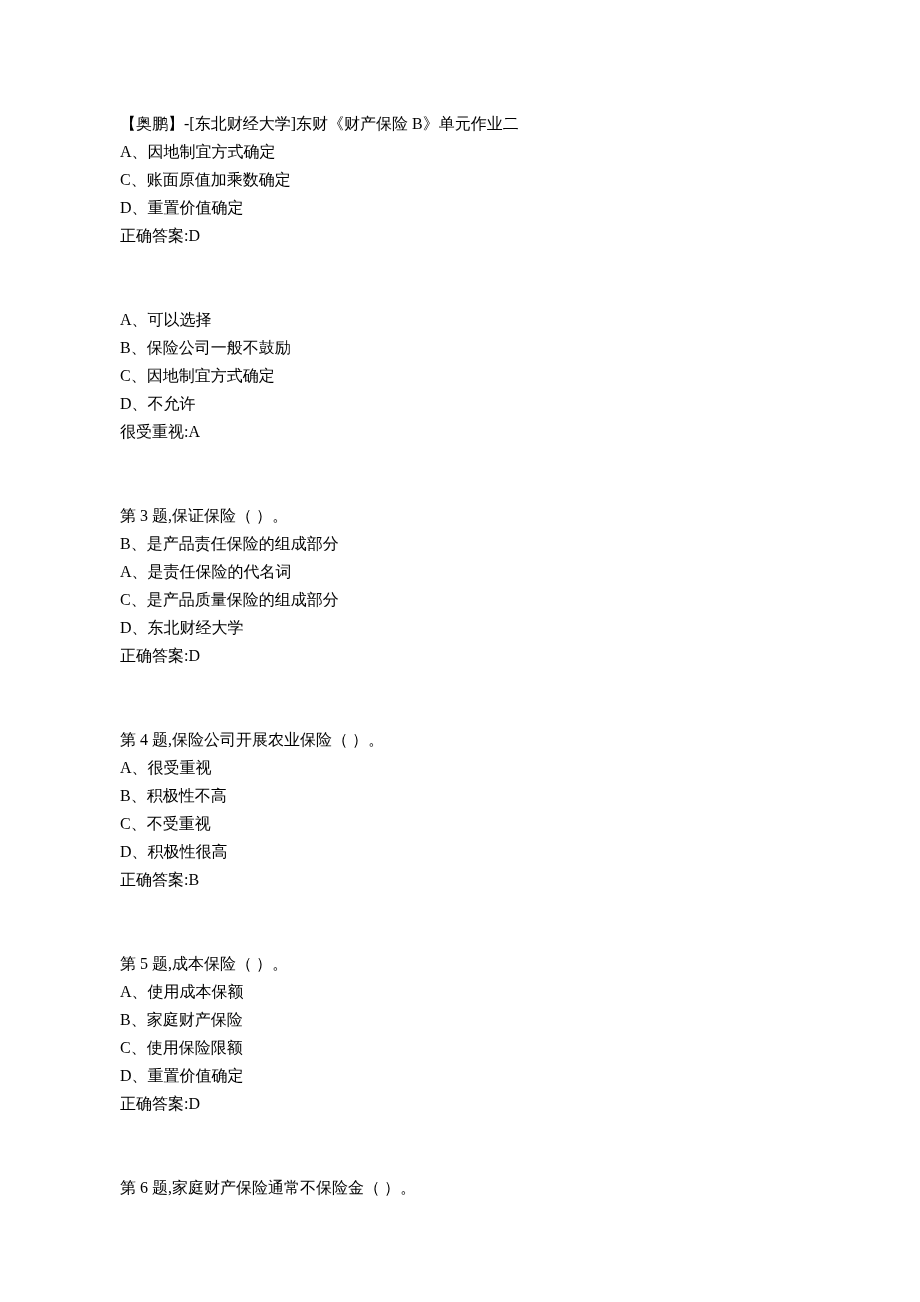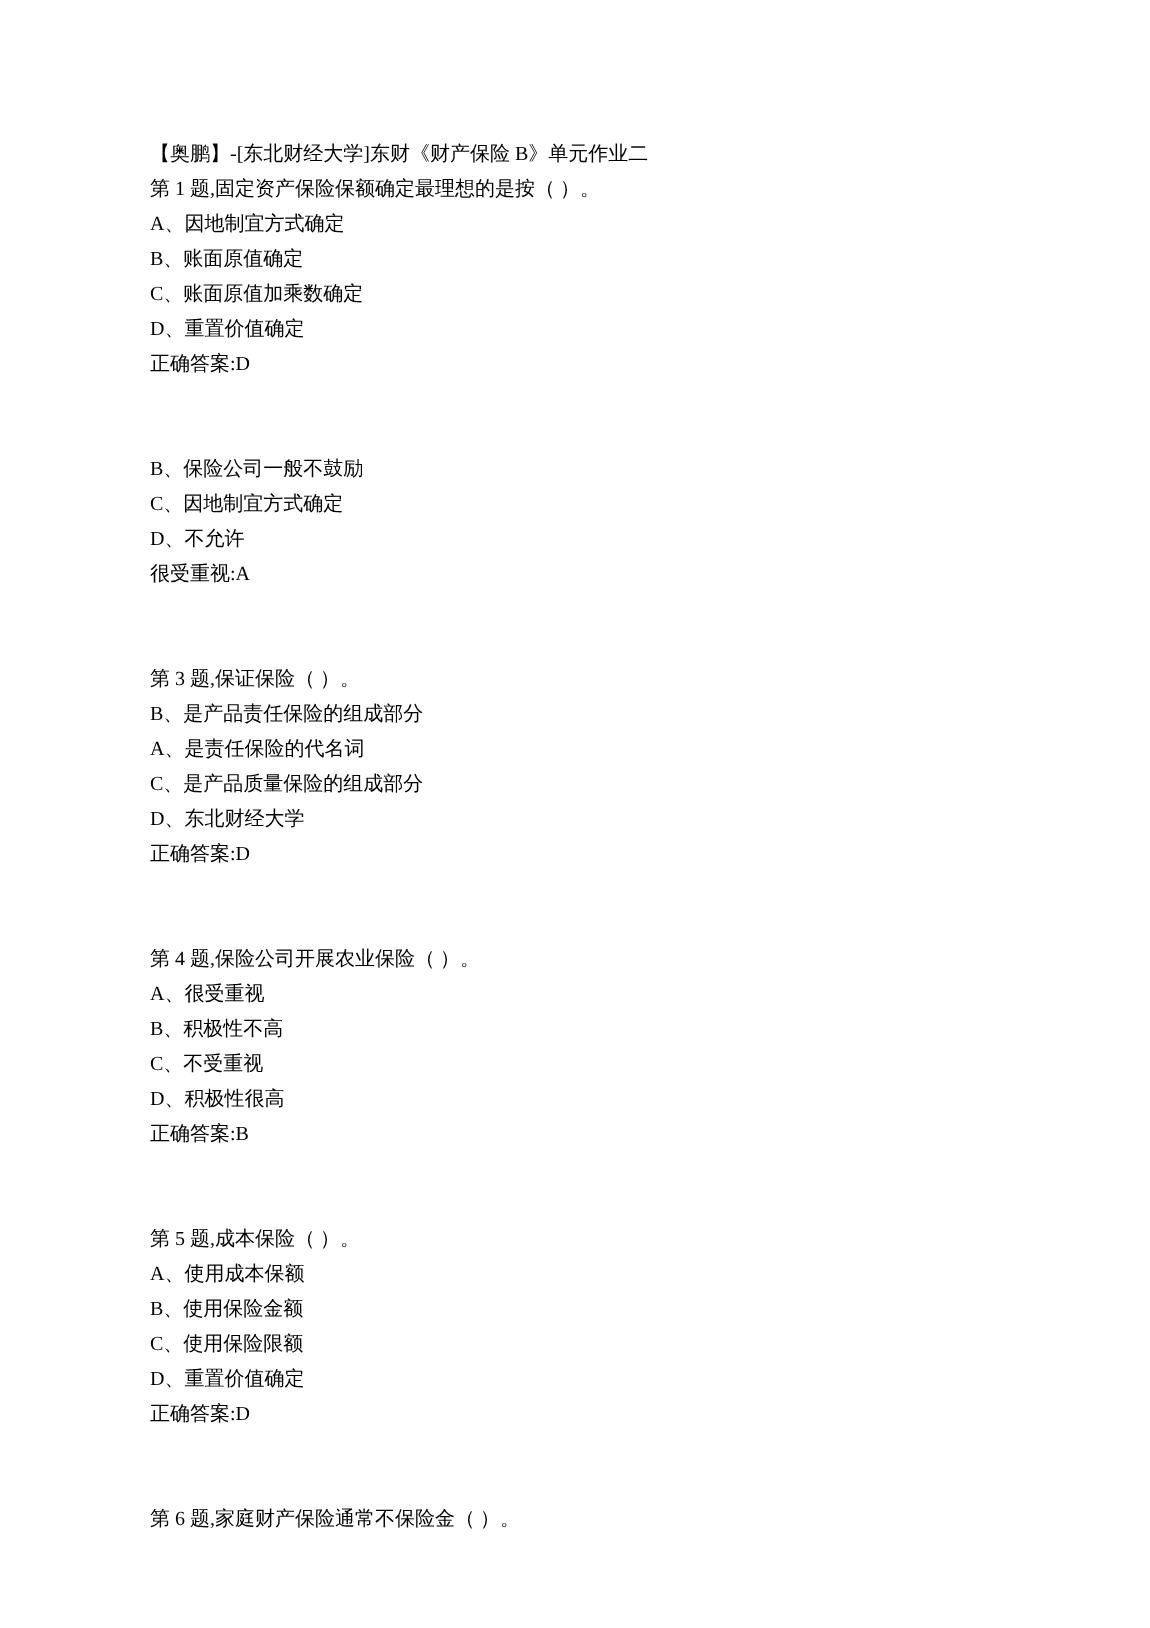--- a/index.html
+++ b/index.html
@@ -19,28 +19,27 @@
     .spacer {
       height: 1.75em;
     }
   </style>
 </head>
 <body>
 
 <div>
   <div class="line">【奥鹏】-[东北财经大学]东财《财产保险 B》单元作业二</div>
   <div id="questions">
-      <div class="line">第 1 题,固定资产保险保额确定最理想的是按（ ）。</div>
       <div class="line">A、因地制宜方式确定</div>
-      <div class="line">B、账面原值确定</div>
       <div class="line">C、账面原值加乘数确定</div>
       <div class="line">D、重置价值确定</div>
       <div class="line">正确答案:D</div>
       <div class="spacer"></div>
       <div class="spacer"></div>
+      <div class="line">A、可以选择</div>
       <div class="line">B、保险公司一般不鼓励</div>
       <div class="line">C、因地制宜方式确定</div>
       <div class="line">D、不允许</div>
       <div class="line">很受重视:A</div>
       <div class="spacer"></div>
       <div class="spacer"></div>
       <div class="line">第 3 题,保证保险（ ）。</div>
       <div class="line">B、是产品责任保险的组成部分</div>
       <div class="line">A、是责任保险的代名词</div>
       <div class="line">C、是产品质量保险的组成部分</div>
@@ -51,21 +50,21 @@
       <div class="line">第 4 题,保险公司开展农业保险（ ）。</div>
       <div class="line">A、很受重视</div>
       <div class="line">B、积极性不高</div>
       <div class="line">C、不受重视</div>
       <div class="line">D、积极性很高</div>
       <div class="line">正确答案:B</div>
       <div class="spacer"></div>
       <div class="spacer"></div>
       <div class="line">第 5 题,成本保险（ ）。</div>
       <div class="line">A、使用成本保额</div>
-      <div class="line">B、使用保险金额</div>
+      <div class="line">B、家庭财产保险</div>
       <div class="line">C、使用保险限额</div>
       <div class="line">D、重置价值确定</div>
       <div class="line">正确答案:D</div>
       <div class="spacer"></div>
       <div class="spacer"></div>
       <div class="line">第 6 题,家庭财产保险通常不保险金（ ）。</div>
     </div>
 </div>
 
 </body></html>

